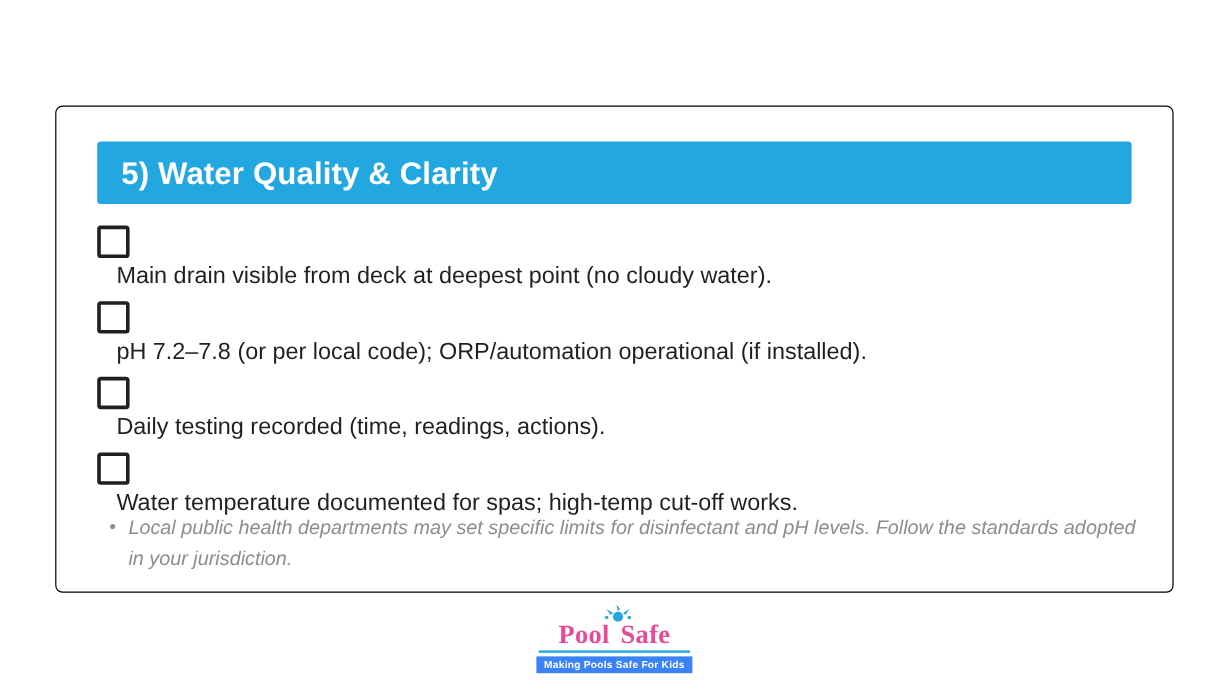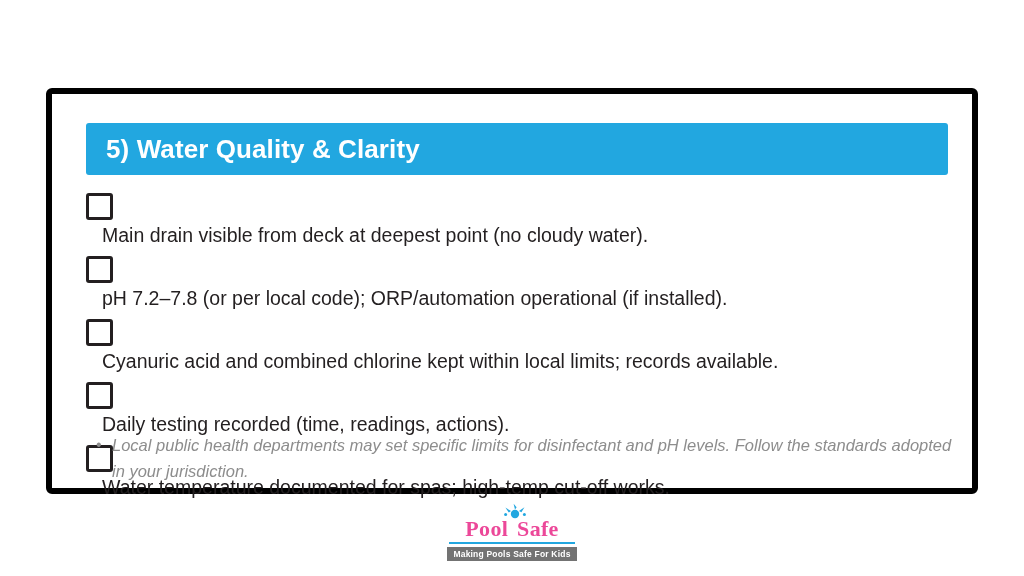--- a/index.html
+++ b/index.html
@@ -20,21 +20,21 @@
     width: 1024px;
     height: 576px;
   }
 
   .card {
     position: absolute;
     left: 46px;
     top: 88px;
     width: 932px;
     height: 406px;
-    border: 6px solid #000000;
+    border: 1px solid #000000;
     border-radius: 6px;
     box-sizing: border-box;
     background: #ffffff;
   }
 
   .card-header {
     position: absolute;
     left: 34px;
     top: 29px;
     width: 862px;
@@ -154,21 +154,21 @@
 
   .logo-rule {
     width: 126px;
     height: 2px;
     background: #22a7e0;
     margin-top: 2px;
   }
 
   .logo-tag {
     margin-top: 3px;
-    background: #737373;
+    background: #3b82f6;
     color: #ffffff;
     font-size: 8.5px;
     font-weight: bold;
     padding: 2px 6px;
     letter-spacing: 0.2px;
     white-space: nowrap;
   }
 </style>
 </head>
 <body>
@@ -187,24 +187,20 @@
         <div class="checkbox"></div>
         <div class="check-text">Main drain visible from deck at deepest point (no cloudy water).</div>
       </div>
 
 
       <div class="check-row">
         <div class="checkbox"></div>
         <div class="check-text">pH 7.2–7.8 (or per local code); ORP/automation operational (if installed).</div>
       </div>
 
-      <div class="check-row">
-        <div class="checkbox"></div>
-        <div class="check-text">Cyanuric acid and combined chlorine kept within local limits; records available.</div>
-      </div>
 
       <div class="check-row">
         <div class="checkbox"></div>
         <div class="check-text">Daily testing recorded (time, readings, actions).</div>
       </div>
 
       <div class="check-row">
         <div class="checkbox"></div>
         <div class="check-text">Water temperature documented for spas; high-temp cut-off works.</div>
       </div>

